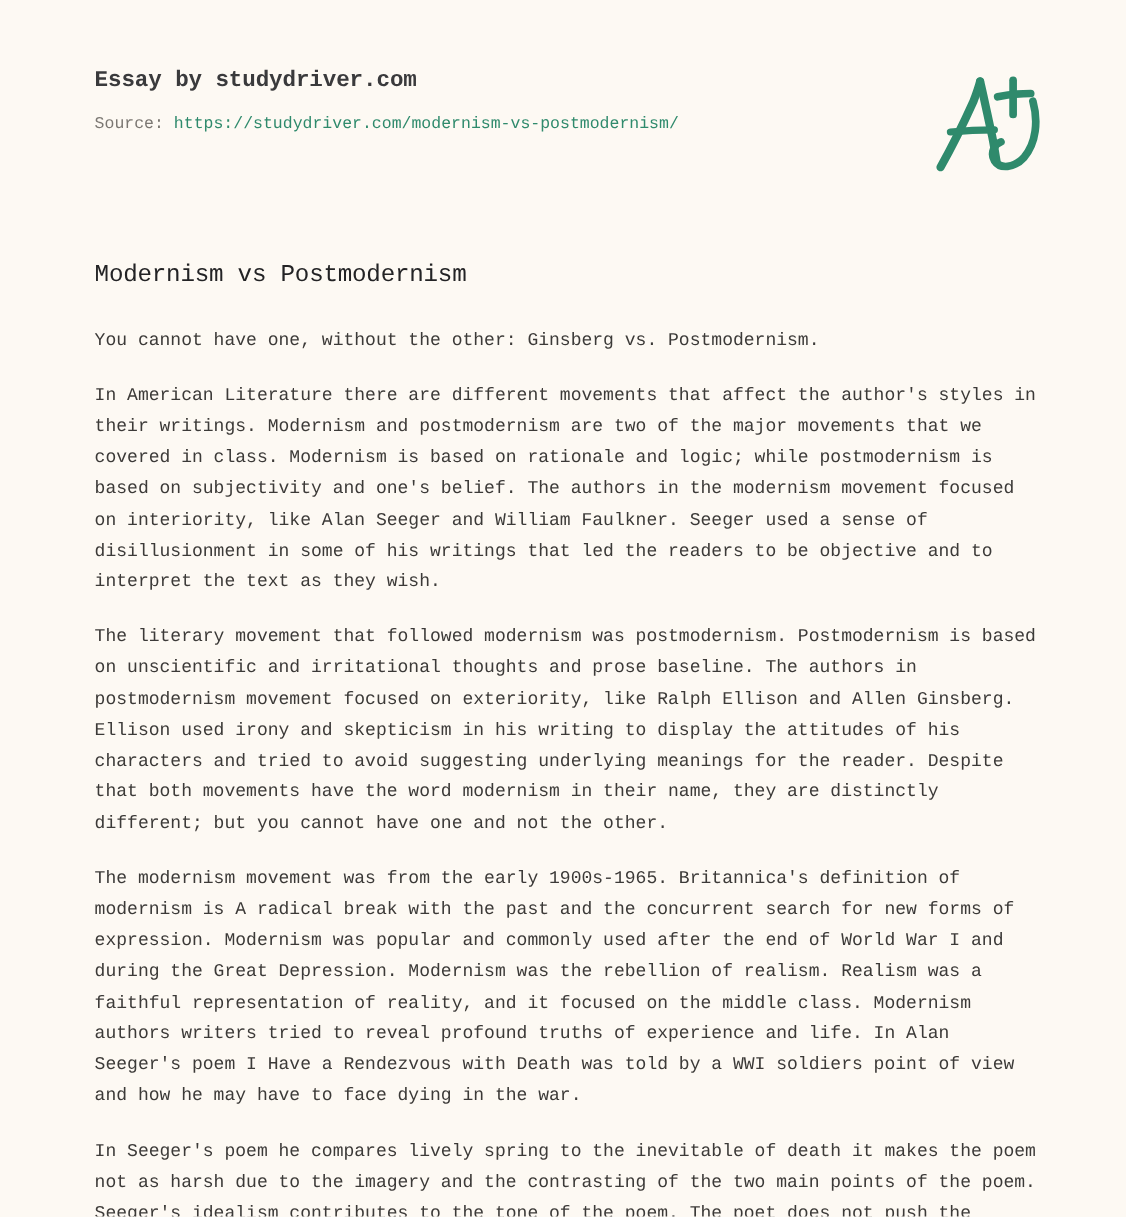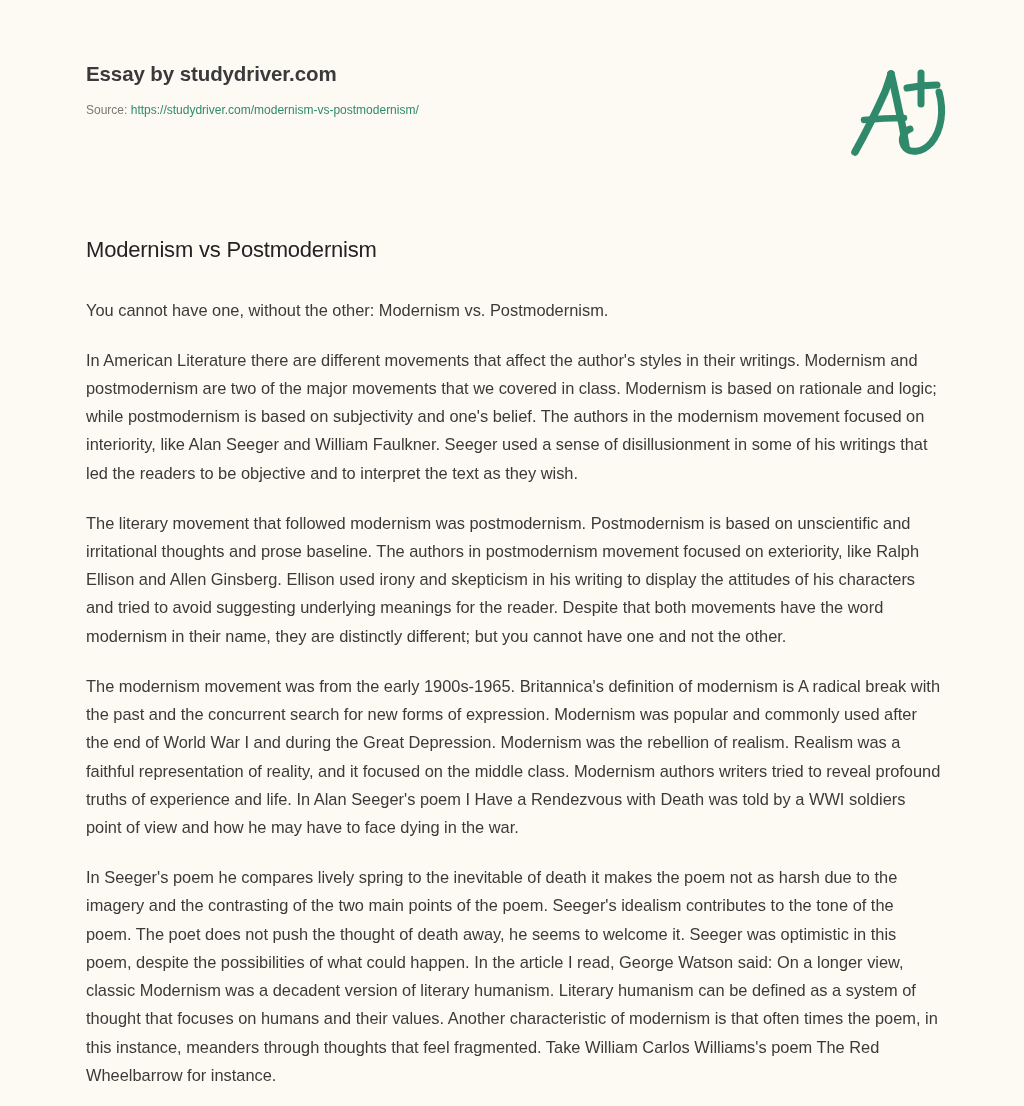--- a/index.html
+++ b/index.html
@@ -13,20 +13,21 @@
     font-family: "Liberation Sans", sans-serif;
     overflow: hidden;
     position: relative;
   }
 
   .page {
     width: 1024px;
     height: 858px;
     position: relative;
     box-sizing: border-box;
+    font-family: Liberation Mono, monospace;
   }
 
   
   .header {
     position: absolute;
     top: 0;
     left: 0;
     width: 1024px;
     height: 190px;
   }
@@ -41,21 +42,21 @@
     font-size: 20.5px;
     font-weight: bold;
     color: #3a3a3c;
     letter-spacing: -0.1px;
     line-height: 1.2;
     white-space: nowrap;
   }
 
   .source-line {
     margin-top: 16px;
-    font-size: 12px;
+    font-size: 15px;
     color: #7b7772;
     line-height: 1.3;
     white-space: nowrap;
   }
 
   .source-label {
     color: #7b7772;
   }
 
   .source-url {
@@ -141,21 +142,21 @@
       </svg>
     </div>
 
   </div>
 
   <div class="article">
 
     <h1 class="article-title">Modernism vs Postmodernism</h1>
 
     <div class="body-copy">
-      <p>You cannot have one, without the other: Modernism vs. Postmodernism.</p>
+      <p>You cannot have one, without the other: Ginsberg vs. Postmodernism.</p>
       <p>In American Literature there are different movements that affect the author's styles in their writings. Modernism and postmodernism are two of the major movements that we covered in class. Modernism is based on rationale and logic; while postmodernism is based on subjectivity and one's belief. The authors in the modernism movement focused on interiority, like Alan Seeger and William Faulkner. Seeger used a sense of disillusionment in some of his writings that led the readers to be objective and to interpret the text as they wish.</p>
       <p>The literary movement that followed modernism was postmodernism. Postmodernism is based on unscientific and irritational thoughts and prose baseline. The authors in postmodernism movement focused on exteriority, like Ralph Ellison and Allen Ginsberg. Ellison used irony and skepticism in his writing to display the attitudes of his characters and tried to avoid suggesting underlying meanings for the reader. Despite that both movements have the word modernism in their name, they are distinctly different; but you cannot have one and not the other.</p>
       <p>The modernism movement was from the early 1900s-1965. Britannica's definition of modernism is A radical break with the past and the concurrent search for new forms of expression. Modernism was popular and commonly used after the end of World War I and during the Great Depression. Modernism was the rebellion of realism. Realism was a faithful representation of reality, and it focused on the middle class. Modernism authors writers tried to reveal profound truths of experience and life. In Alan Seeger's poem I Have a Rendezvous with Death was told by a WWI soldiers point of view and how he may have to face dying in the war.</p>
       <p>In Seeger's poem he compares lively spring to the inevitable of death it makes the poem not as harsh due to the imagery and the contrasting of the two main points of the poem. Seeger's idealism contributes to the tone of the poem. The poet does not push the thought of death away, he seems to welcome it. Seeger was optimistic in this poem, despite the possibilities of what could happen. In the article I read, George Watson said: On a longer view, classic Modernism was a decadent version of literary humanism. Literary humanism can be defined as a system of thought that focuses on humans and their values. Another characteristic of modernism is that often times the poem, in this instance, meanders through thoughts that feel fragmented. Take William Carlos Williams's poem The Red Wheelbarrow for instance.</p>
 
     </div>
 
   </div>
 
 </div>

